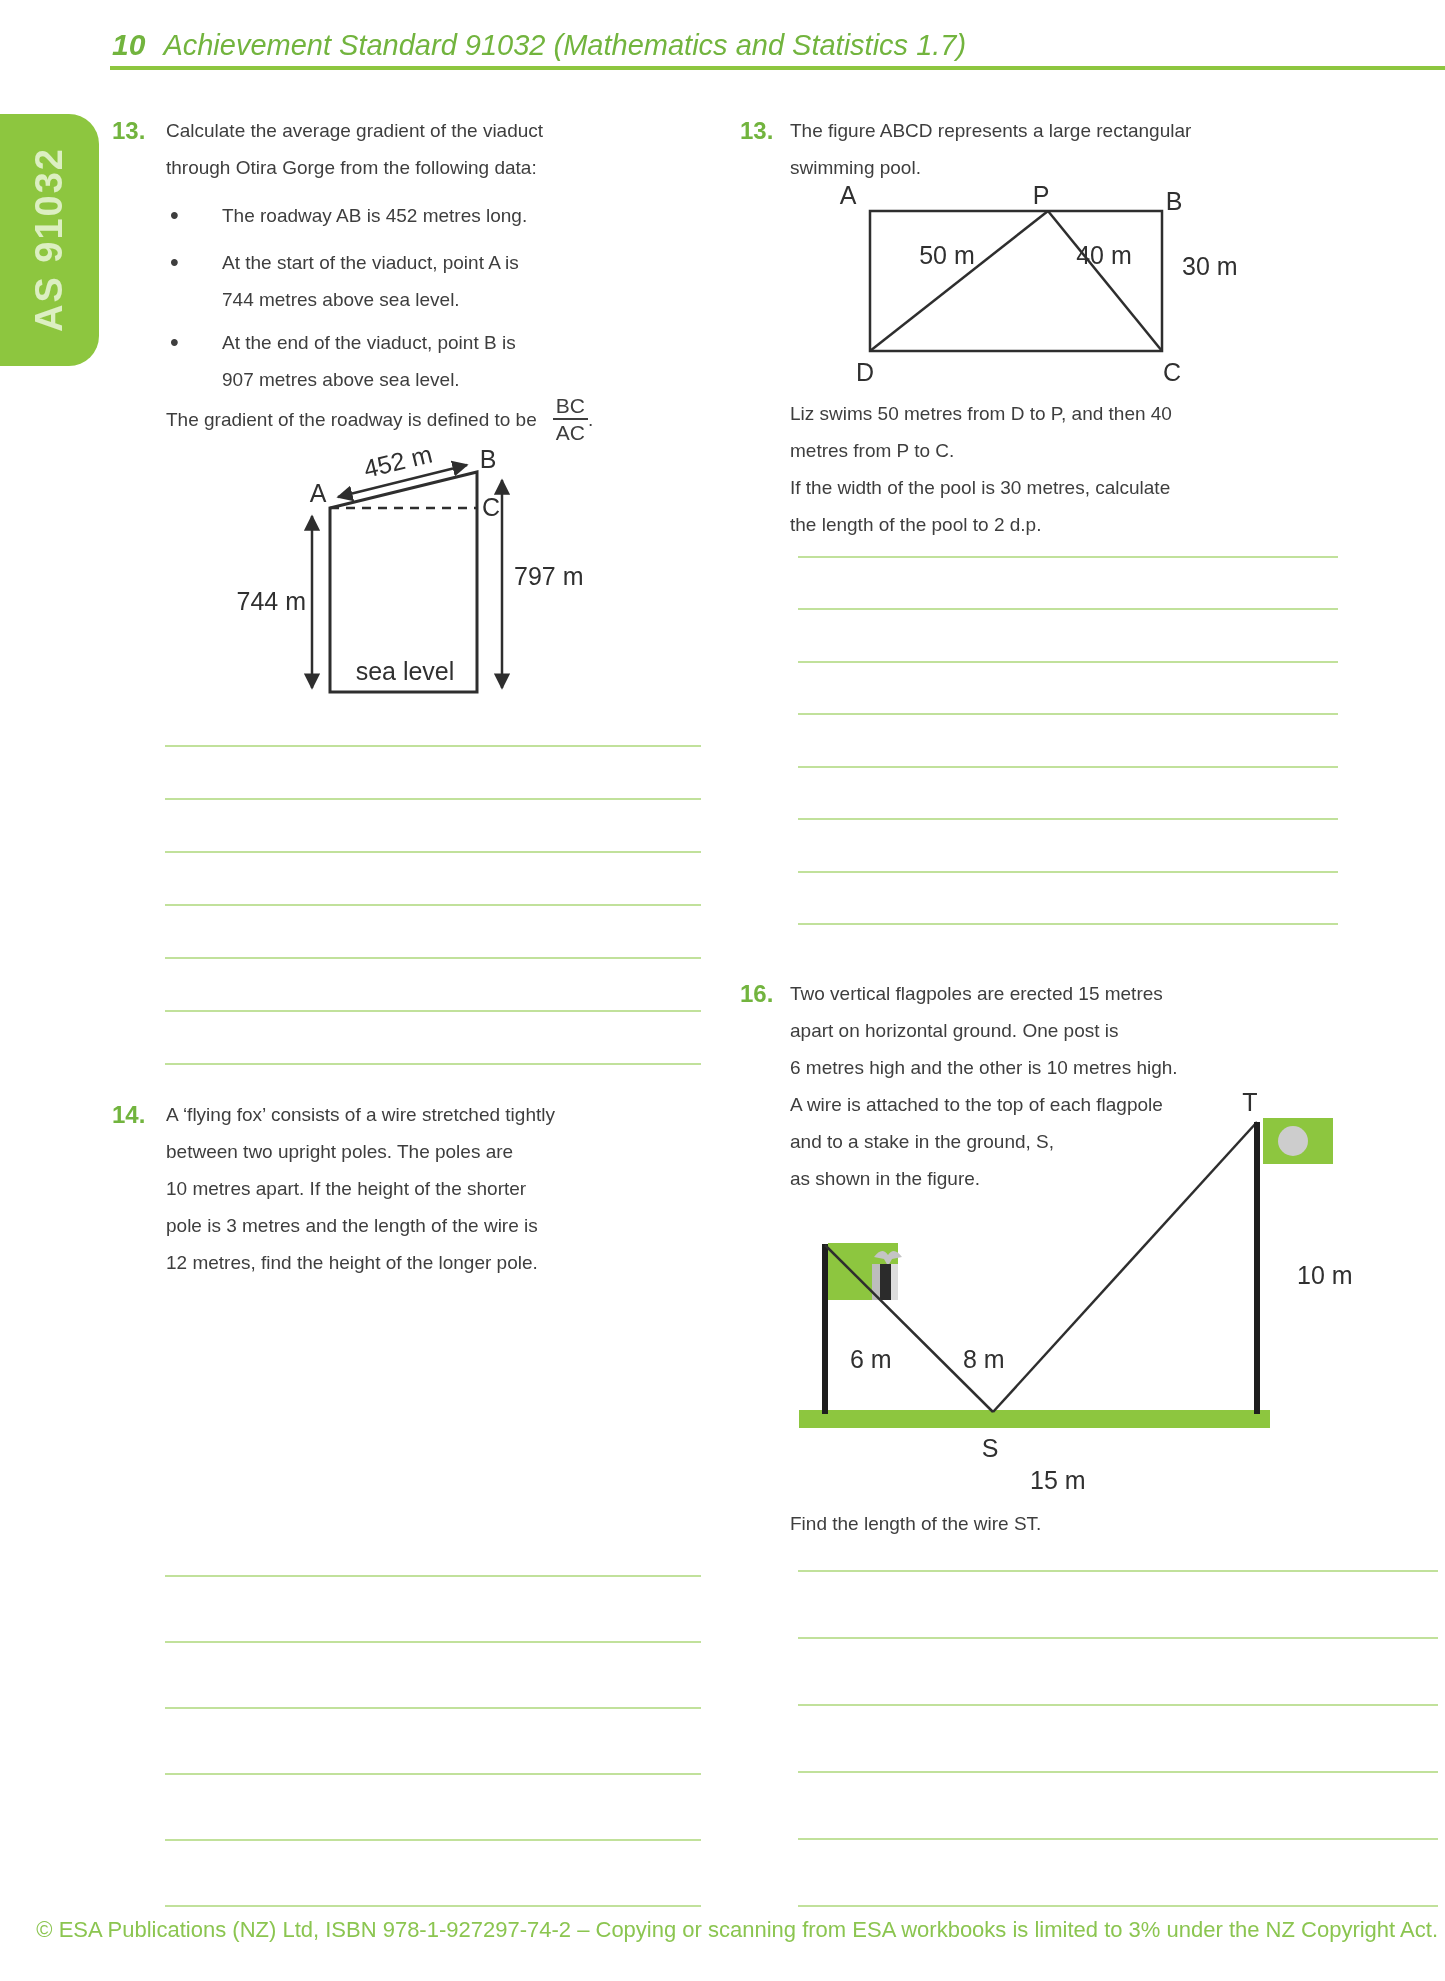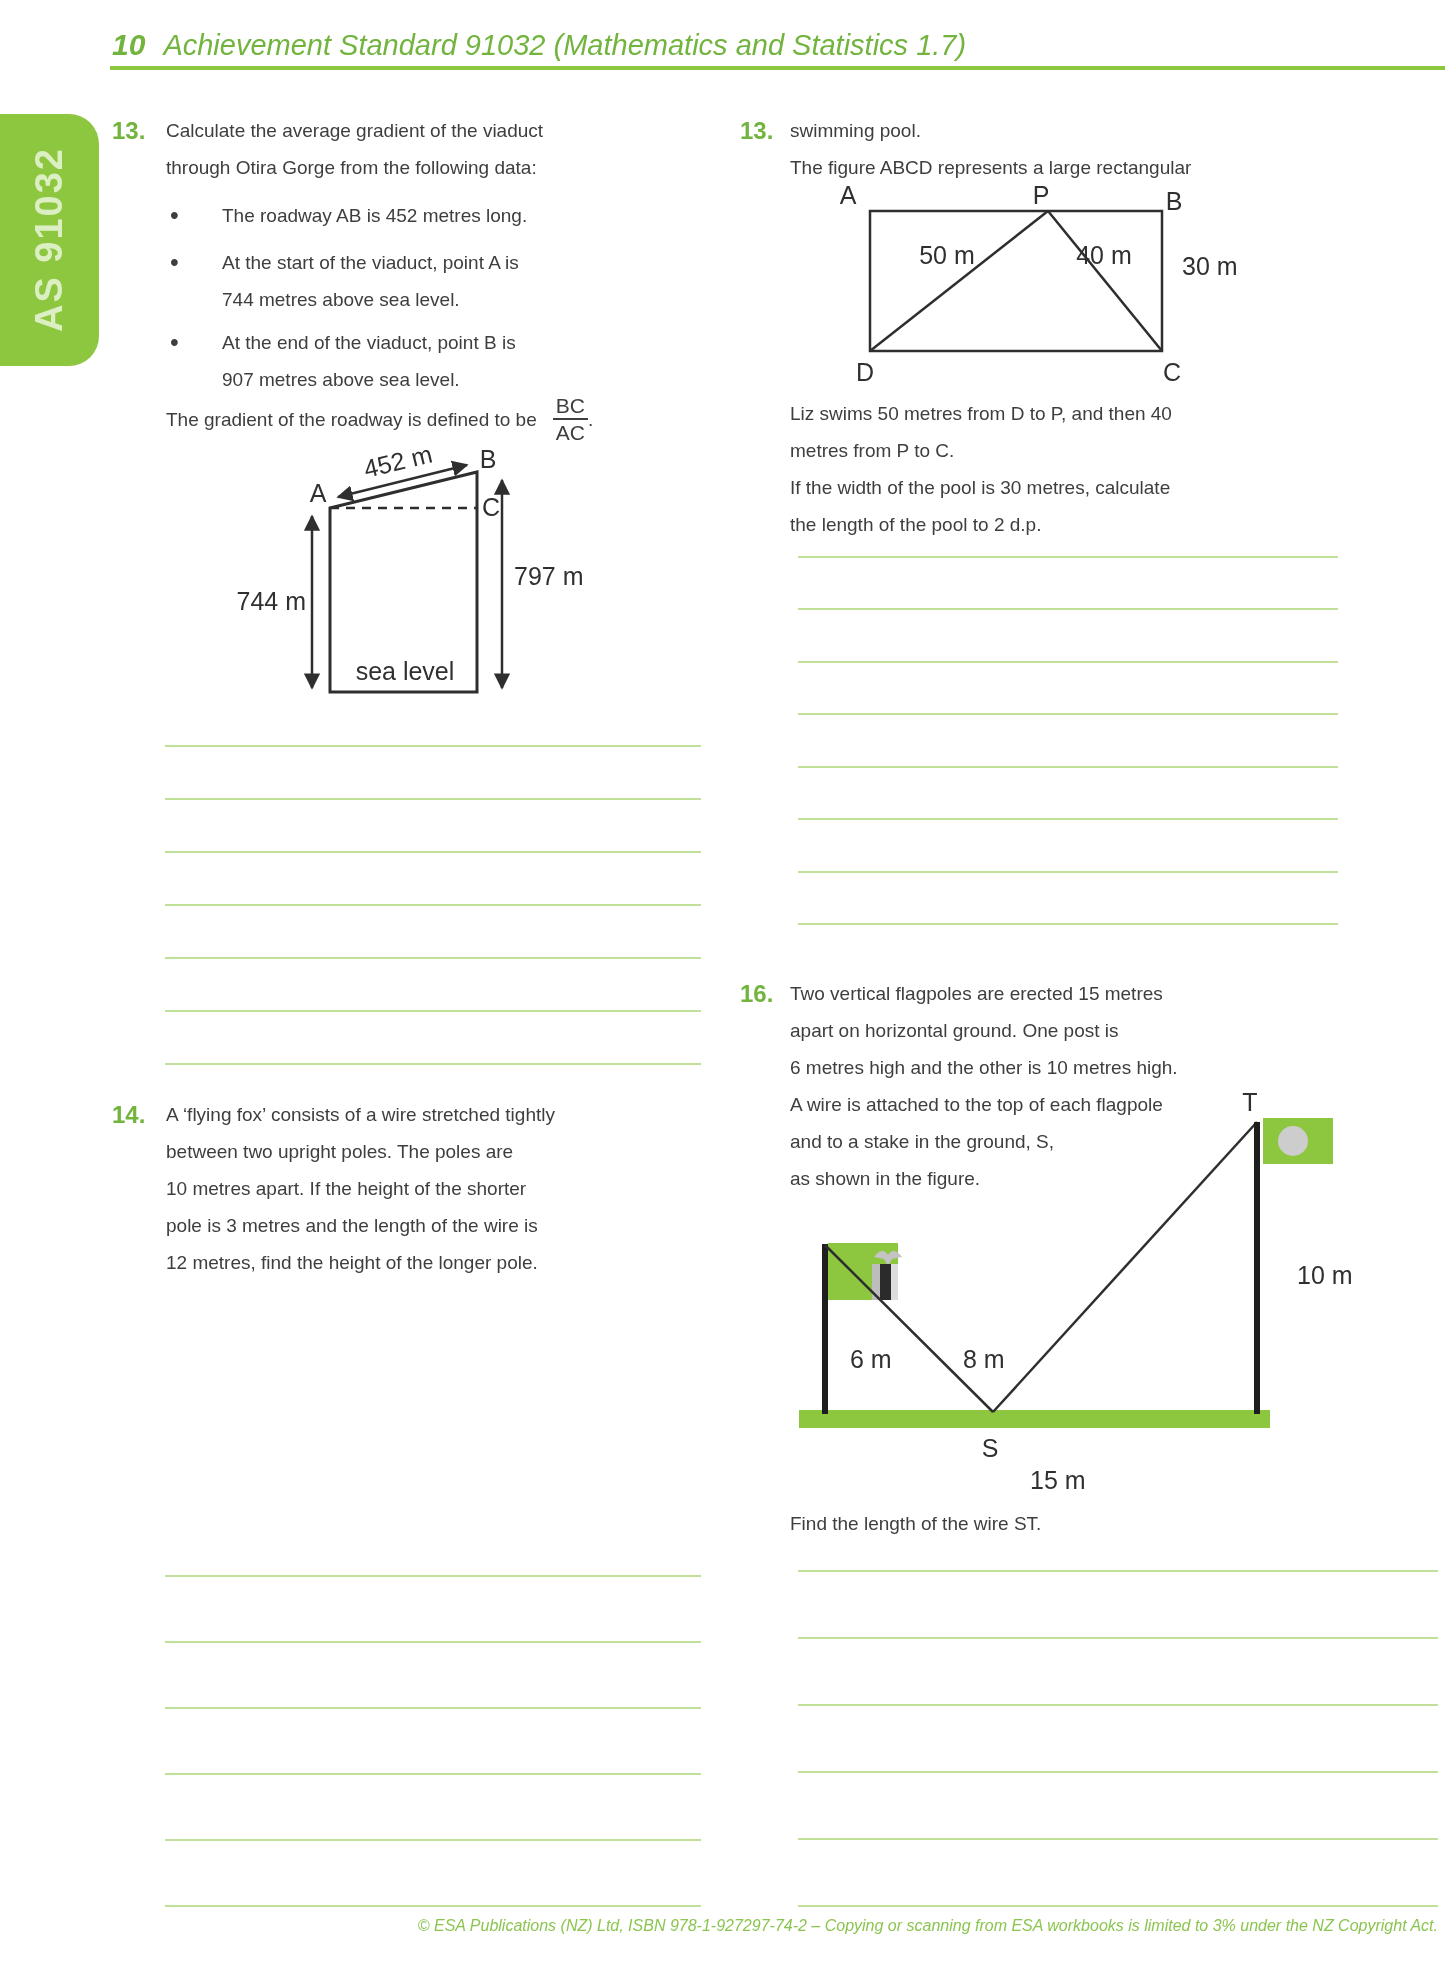--- a/index.html
+++ b/index.html
@@ -18,21 +18,21 @@
   .ptitle{font-size:29px}
   .hrule{position:absolute;left:110px;top:66px;width:1335px;height:4px;background:#8dc63f}
   .tab{position:absolute;left:0;top:114px;width:99px;height:252px;background:#8dc63f;
        border-radius:0 30px 30px 0;display:flex;align-items:center;justify-content:center}
   .tab span{writing-mode:vertical-rl;transform:rotate(180deg);color:#dcefc2;font-weight:bold;
        font-size:38px;letter-spacing:2px;white-space:nowrap}
   .fracrow{position:absolute;display:flex;align-items:center}
   .frac{display:inline-block;text-align:center;font-size:21px;line-height:1.1;margin-left:16px;font-weight:normal}
   .frac .num{display:block;border-bottom:2px solid #3e3e3e;padding:0 3px 1px}
   .frac .den{display:block;padding-top:1px}
-  .footer{position:absolute;top:1917px;right:7px;font-style:italic;font-size:16px;color:#8bc550;white-space:nowrap}
+  .footer{position:absolute;top:1917px;right:7px;font-size:22px;color:#8bc550;white-space:nowrap}
   svg text{font-family:"Liberation Sans",sans-serif;font-size:25px;fill:#303030}
   svg .thin{stroke:#2e2e2e;stroke-width:2.5;fill:none}
   svg .shape{stroke:#2e2e2e;stroke-width:3;fill:none}
   svg .pole{stroke:#1e1e1e;stroke-width:6}
 </style>
 </head>
 <body>
 
 <div class="page">
 
@@ -121,22 +121,22 @@
 
   <div class="answer-line" style="left:165px;top:1575px;width:536px"></div>
   <div class="answer-line" style="left:165px;top:1641px;width:536px"></div>
   <div class="answer-line" style="left:165px;top:1707px;width:536px"></div>
   <div class="answer-line" style="left:165px;top:1773px;width:536px"></div>
   <div class="answer-line" style="left:165px;top:1839px;width:536px"></div>
   <div class="answer-line" style="left:165px;top:1905px;width:536px"></div>
 
   <div class="qnum" style="left:740px;top:112px">13.</div>
   <div class="tblock" style="left:790px;top:112px">
+    <div class="tl">The figure ABCD represents a large rectangular</div>
     <div class="tl">swimming pool.</div>
-    <div class="tl">The figure ABCD represents a large rectangular</div>
   </div>
 
   <svg class="abs" style="left:830px;top:160px" width="460" height="235" viewBox="0 0 460 235">
     <rect class="thin" x="40" y="51" width="292" height="140"></rect>
     <line class="thin" x1="40" y1="191" x2="218" y2="51"></line>
     <line class="thin" x1="218" y1="51" x2="332" y2="191"></line>
     <text x="18" y="44" text-anchor="middle">A</text>
     <text x="211" y="44" text-anchor="middle">P</text>
     <text x="344" y="50" text-anchor="middle">B</text>
     <text x="35" y="221" text-anchor="middle">D</text>

